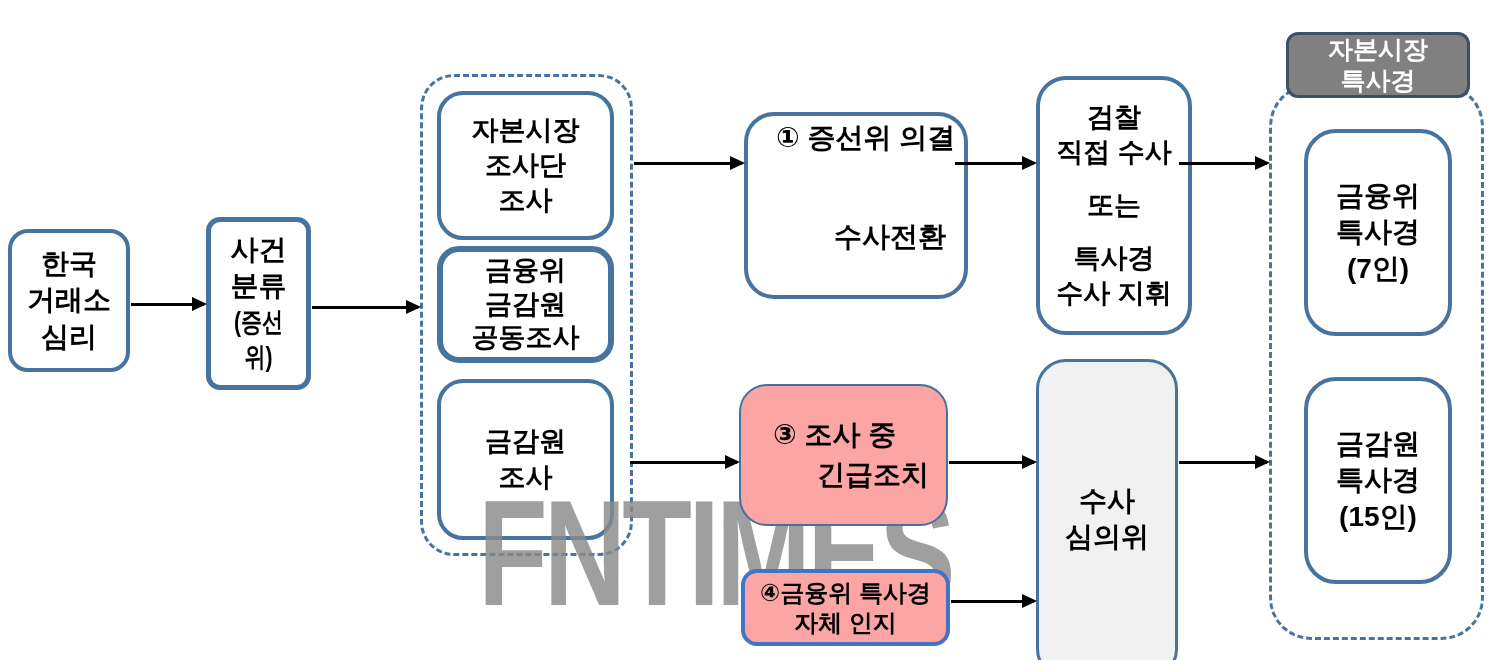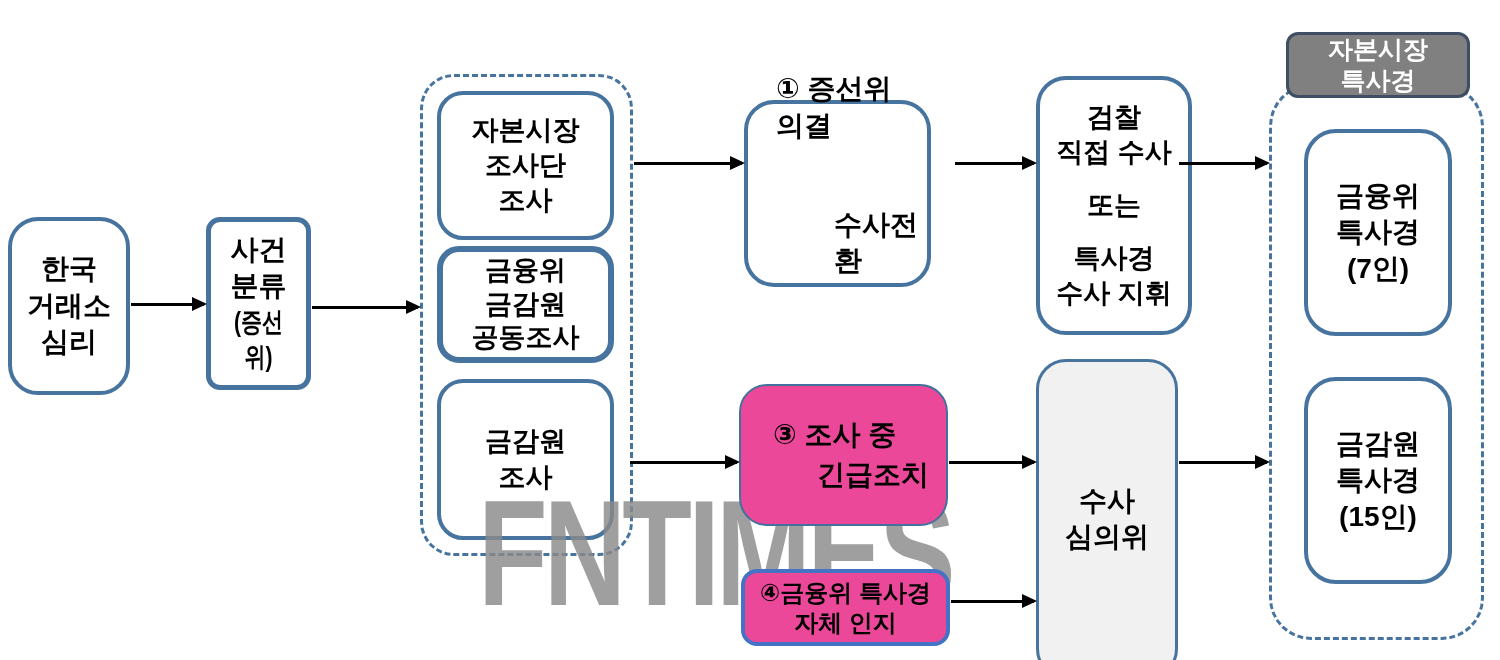--- a/index.html
+++ b/index.html
@@ -13,21 +13,21 @@
     position:absolute;box-sizing:border-box;background:#fff;
     border:4px solid #47749f;border-radius:26px;
     display:flex;flex-direction:column;align-items:center;justify-content:center;
     text-align:center;font-weight:bold;font-size:28px;line-height:1.3;color:#000;
     white-space:pre-line;z-index:2;
   }
   .dashed{
     position:absolute;box-sizing:border-box;background:transparent;
     border:3px dashed #47749f;z-index:1;
   }
-  .grayfill{background:#ec4899;z-index:6;}
+  .grayfill{background:#fca5a5;z-index:6;}
   .lightfill{background:#f1f1f2;z-index:6;}
 
   .arrow{position:absolute;height:0;border-top:3px solid #000;z-index:7;}
   .arrow::after{
     content:"";position:absolute;right:-3px;top:-9px;width:0;height:0;
     border-left:15px solid #000;border-top:7px solid transparent;border-bottom:7px solid transparent;
   }
 
   .leftalign{align-items:flex-start;text-align:left;}
   .indent58{padding-left:58px;}
@@ -54,21 +54,21 @@
 </head>
 <body>
 
 <div id="canvas">
 
   <div class="dashed" style="left:420px;top:74px;width:213px;height:482px;border-radius:34px;"></div>
   <div class="dashed" style="left:1269px;top:84px;width:215px;height:556px;border-radius:42px;"></div>
 
   <div id="watermark">FNTIMES</div>
 
-  <div class="box" style="left:8px;top:217px;width:122px;height:178px;border-radius:30px;">
+  <div class="box" style="left:8px;top:229px;width:122px;height:143px;border-radius:20px;">
     <div>한국
 거래소
 심리</div>
   </div>
 
   <div class="box" style="left:206px;top:217px;width:105px;height:173px;border-width:5px;border-radius:14px;">
     <div>사건
 분류</div>
     <span class="condensed">(증선위)</span>
   </div>
@@ -83,21 +83,21 @@
     <div>금융위
 금감원
 공동조사</div>
   </div>
 
   <div class="box" style="left:437px;top:379px;width:177px;height:161px;font-size:27px;">
     <div>금감원
 조사</div>
   </div>
 
-  <div class="box leftalign gap26" style="left:744px;top:100px;width:187px;height:187px;border-radius:30px;padding-left:28px;">
+  <div class="box leftalign gap26" style="left:744px;top:112px;width:224px;height:187px;border-radius:30px;padding-left:28px;">
     <div>① 증선위 의결</div>
     <div>
       <div class="indent58">수사전환</div>
     </div>
   </div>
 
   <div class="box gap18" style="left:1036px;top:76px;width:156px;height:259px;border-radius:30px;font-size:27px;">
     <div>검찰
 직접 수사</div>
     <div>또는</div>

